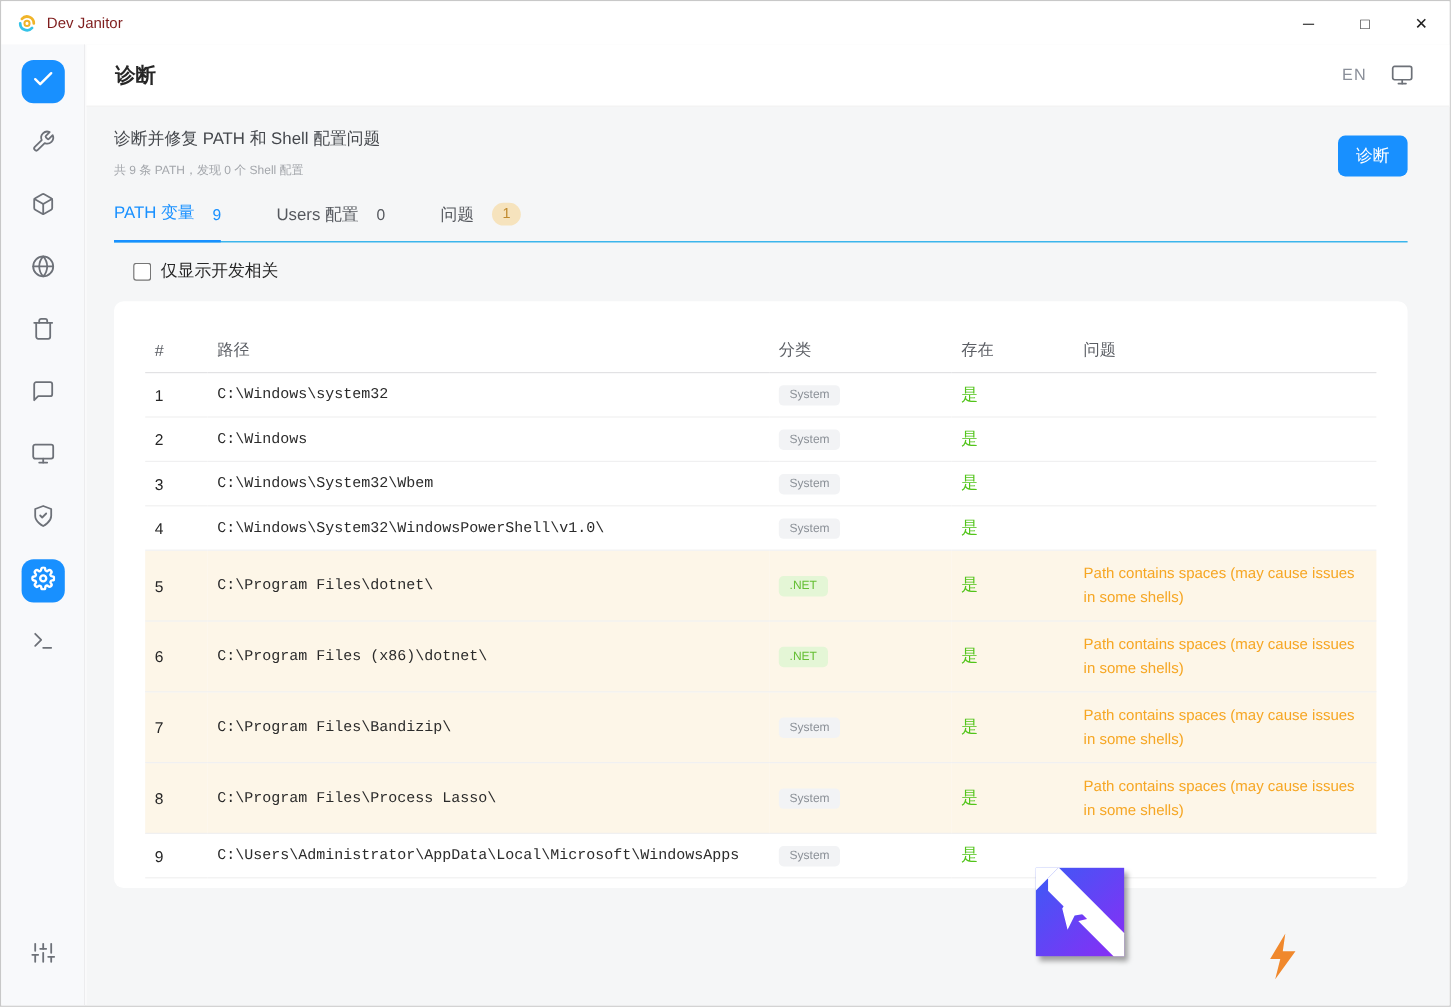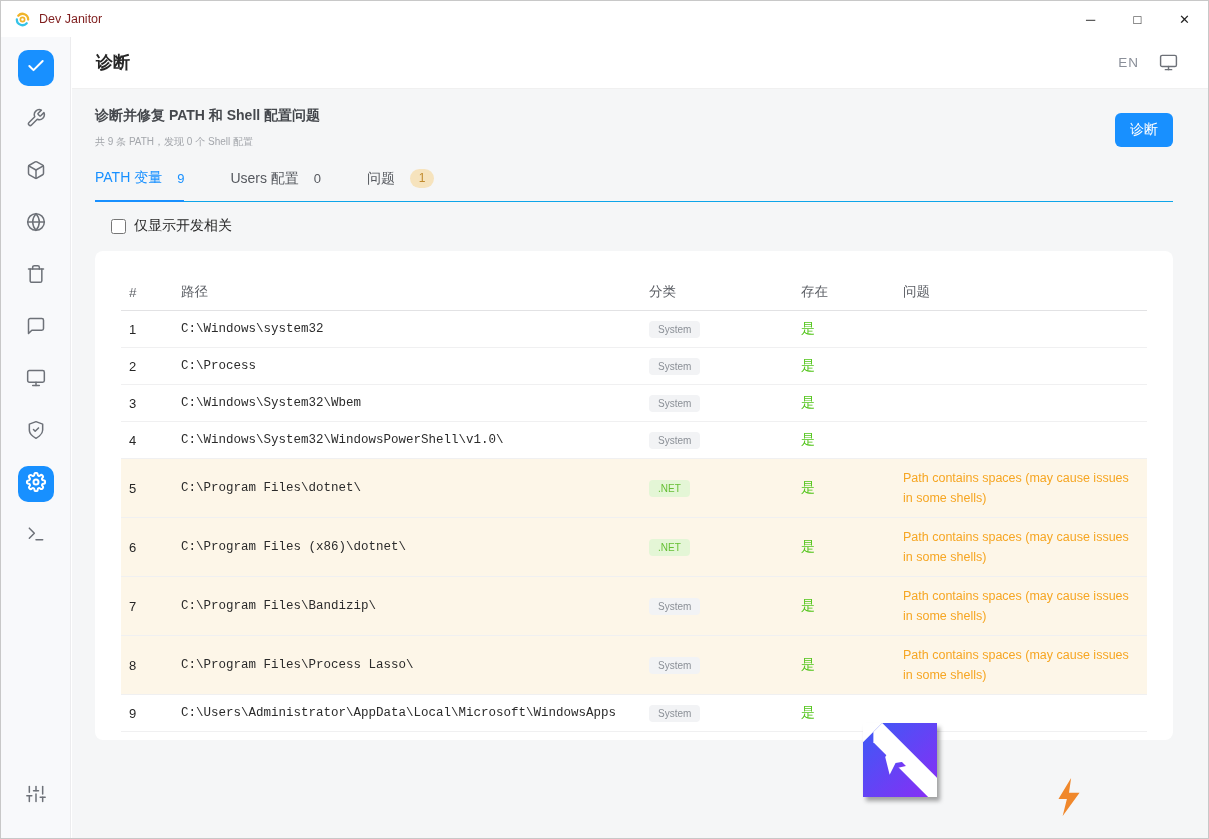--- a/index.html
+++ b/index.html
@@ -28,21 +28,21 @@
   .main{position:absolute;top:36px;left:71px;right:0;bottom:0;background:#f5f6f7;}
   .page-header{height:52px;background:#fff;border-bottom:1px solid #f0f0f0;display:flex;align-items:center;padding:0 30px 0 24px;}
   .page-title{font-size:17px;font-weight:bold;color:#262626;}
   .header-right{margin-left:auto;display:flex;align-items:center;gap:20px;}
   .lang-toggle{color:#8a8f99;font-size:13.5px;letter-spacing:1px;cursor:pointer;}
   .theme-toggle{color:#6d7178;cursor:pointer;display:flex;}
   .theme-toggle svg{width:19px;height:19px;stroke:currentColor;fill:none;stroke-width:1.8;stroke-linecap:round;stroke-linejoin:round;}
   .content{position:absolute;top:53px;left:0;right:0;bottom:0;padding:17px 35px 0 23px;}
   
   .desc-row{display:flex;align-items:flex-start;}
-  .desc-main{font-size:14px;color:#45484d;font-weight:bold;}
+  .desc-main{font-size:14px;color:#45484d;}
   .desc-sub{font-size:10px;color:#a3a6ab;margin-top:10px;}
   .diagnose-btn{margin-left:auto;margin-top:6px;background:#1890ff;color:#fff;border:none;border-radius:6px;
     padding:8px 15px;font-size:14px;cursor:pointer;}
   
   .tabs{display:flex;border-bottom:1px solid #0ea5e9;margin-top:20px;}
   .tab{padding-bottom:13px;margin-right:46px;font-size:14px;color:#55585e;display:flex;align-items:center;gap:15px;cursor:pointer;}
   .tab.active{color:#1890ff;border-bottom:2px solid #1890ff;margin-bottom:-1px;}
   .tab-count{font-size:13px;}
   .tab-badge{background:#f6e3bd;color:#c08a2d;border-radius:10px;min-width:24px;text-align:center;
     font-size:12px;line-height:19px;display:inline-block;}
@@ -228,21 +228,21 @@
         <tbody>
             <tr>
               <td>1</td>
               <td class="path">C:\Windows\system32</td>
               <td><span class="badge system">System</span></td>
               <td class="exists">是</td>
               <td class="issue"></td>
             </tr>
             <tr>
               <td>2</td>
-              <td class="path">C:\Process</td>
+              <td class="path">C:\Windows</td>
               <td><span class="badge system">System</span></td>
               <td class="exists">是</td>
               <td class="issue"></td>
             </tr>
             <tr>
               <td>3</td>
               <td class="path">C:\Windows\System32\Wbem</td>
               <td><span class="badge system">System</span></td>
               <td class="exists">是</td>
               <td class="issue"></td>

